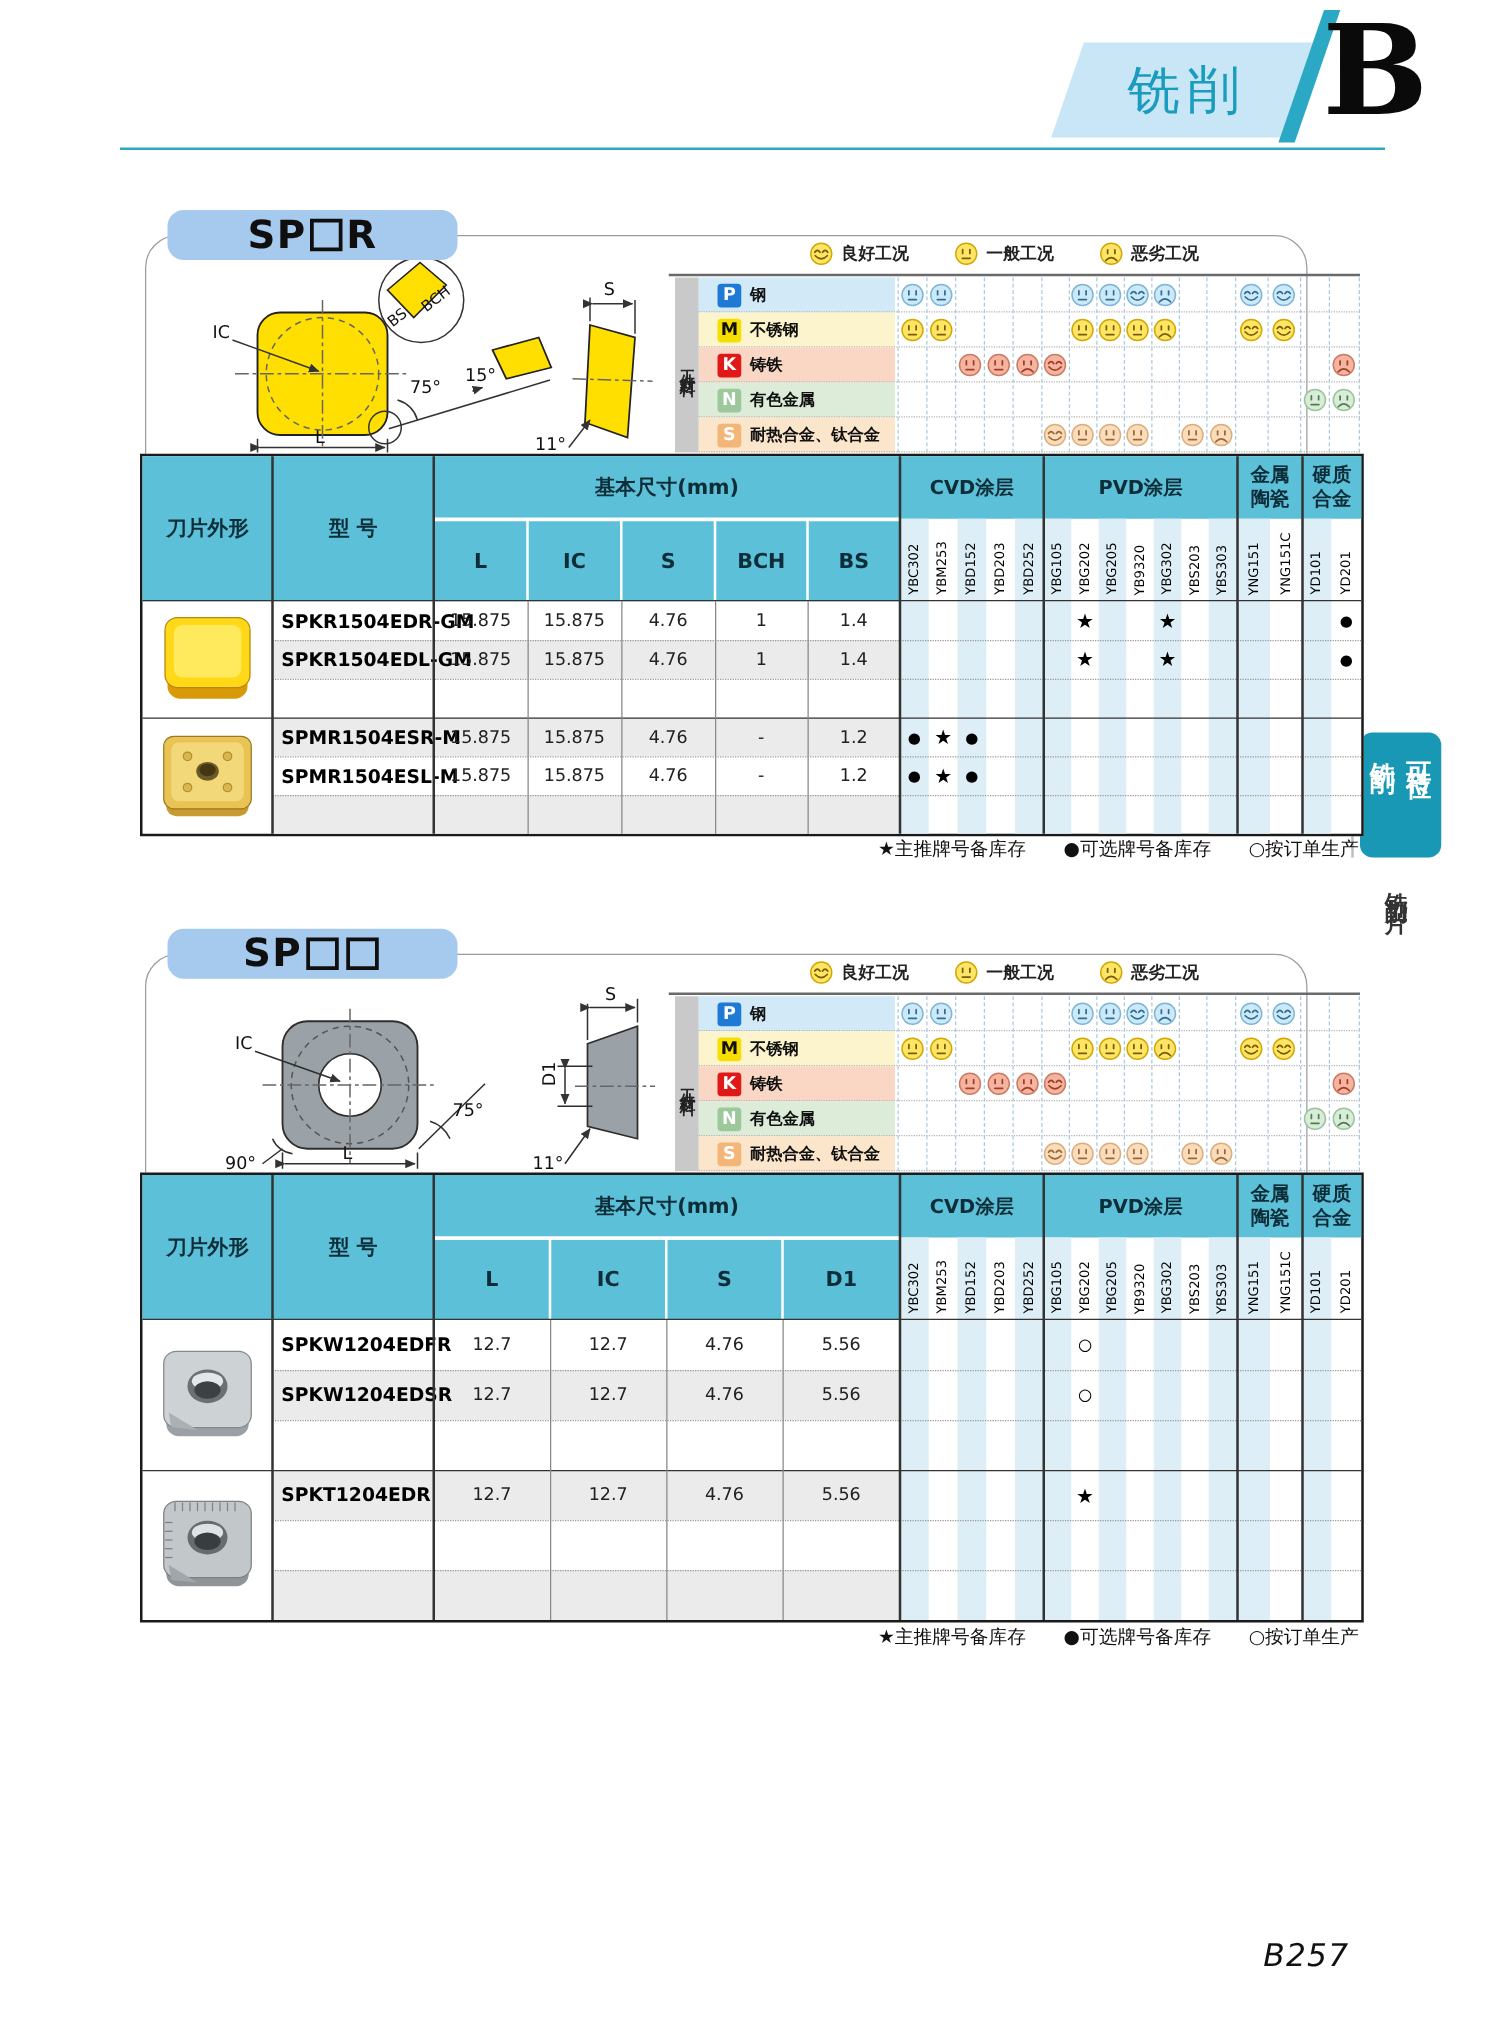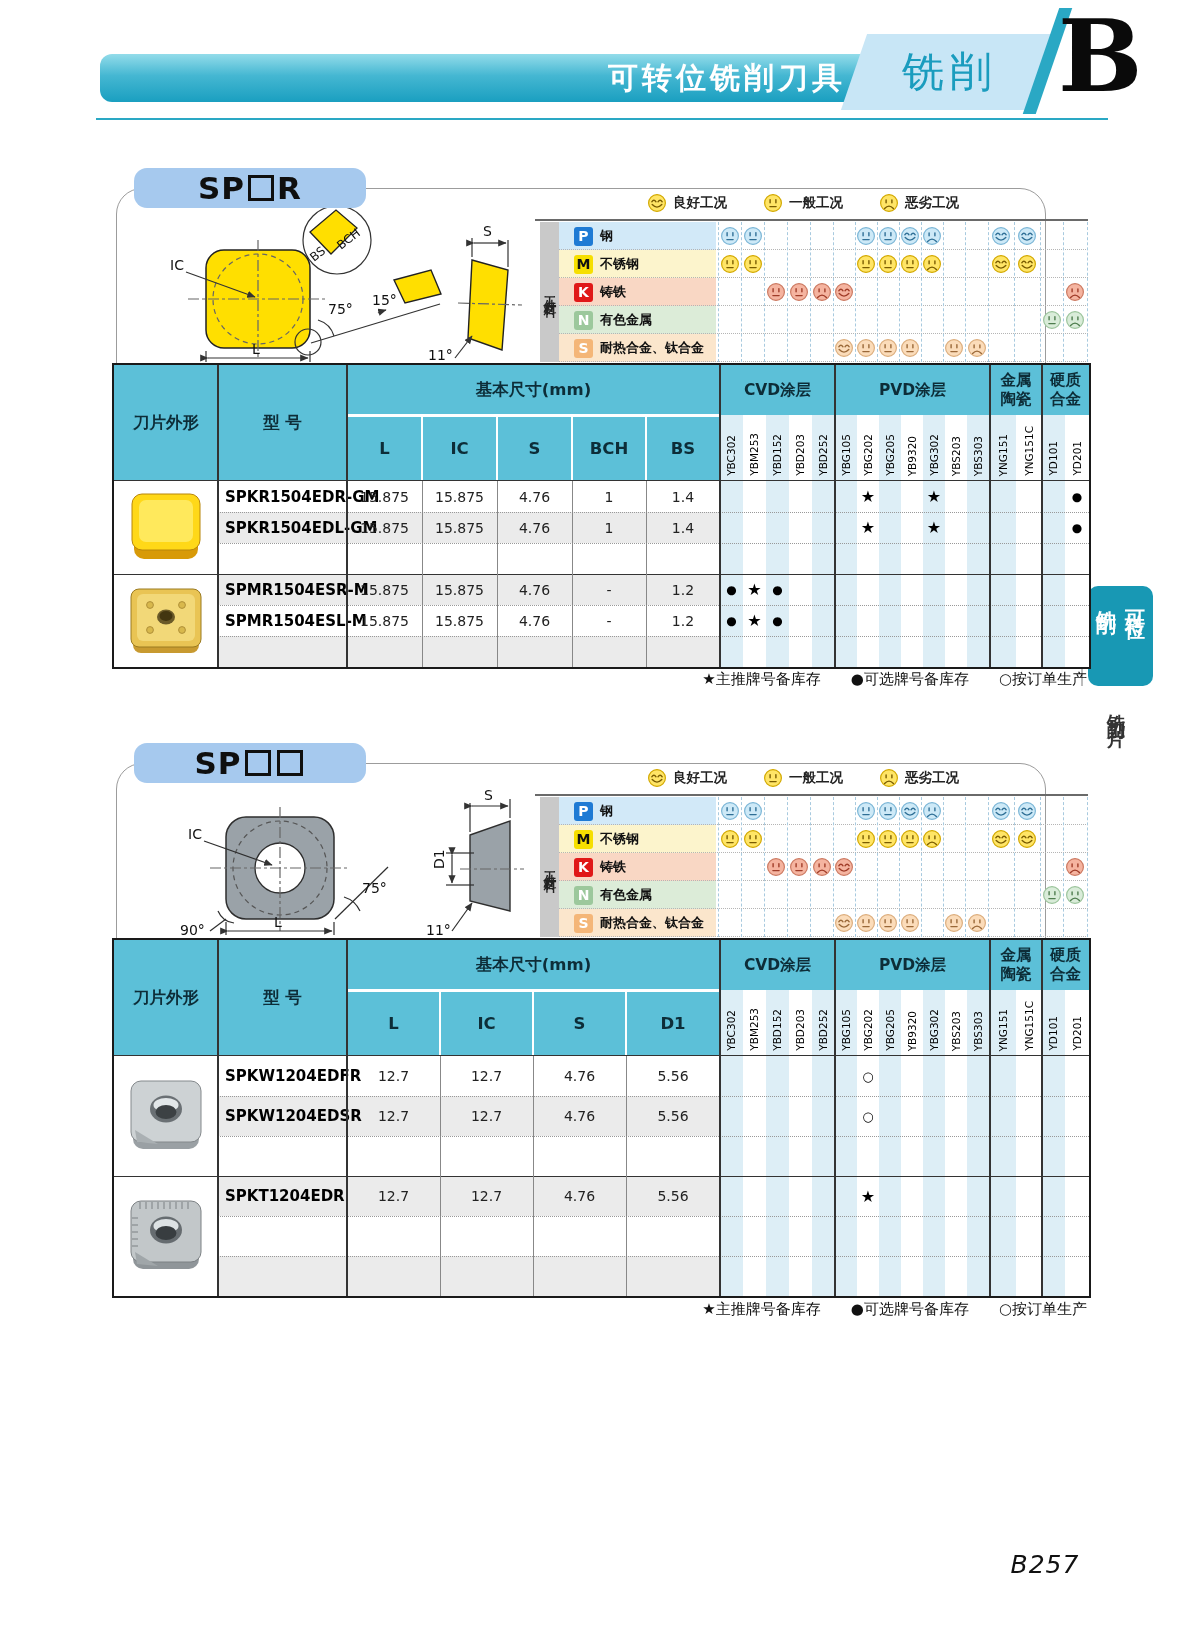--- a/index.html
+++ b/index.html
@@ -85,23 +85,20 @@
            font-style:italic;color:#111;letter-spacing:1px;}
 
   .diag{position:absolute;left:122px;width:408px;height:158px;z-index:2;}
   .diag text{font-family:"DejaVu Sans","Liberation Sans",sans-serif;}
 </style>
 </head>
 <body>
 
 <div class="page">
 
-  <div class="topbar">
-    <span>可转位铣削刀具</span>
-  </div>
   <div class="para">
     <span class="para-text">铣削</span>
   </div>
   <div class="slash"></div>
   <div class="bigB">B</div>
   <div class="toprule"></div>
 
   <div class="borderbox" style="top:188px;height:477px;"></div>
   <div class="sec-tab" style="top:168px;">
     <span>SP</span>

